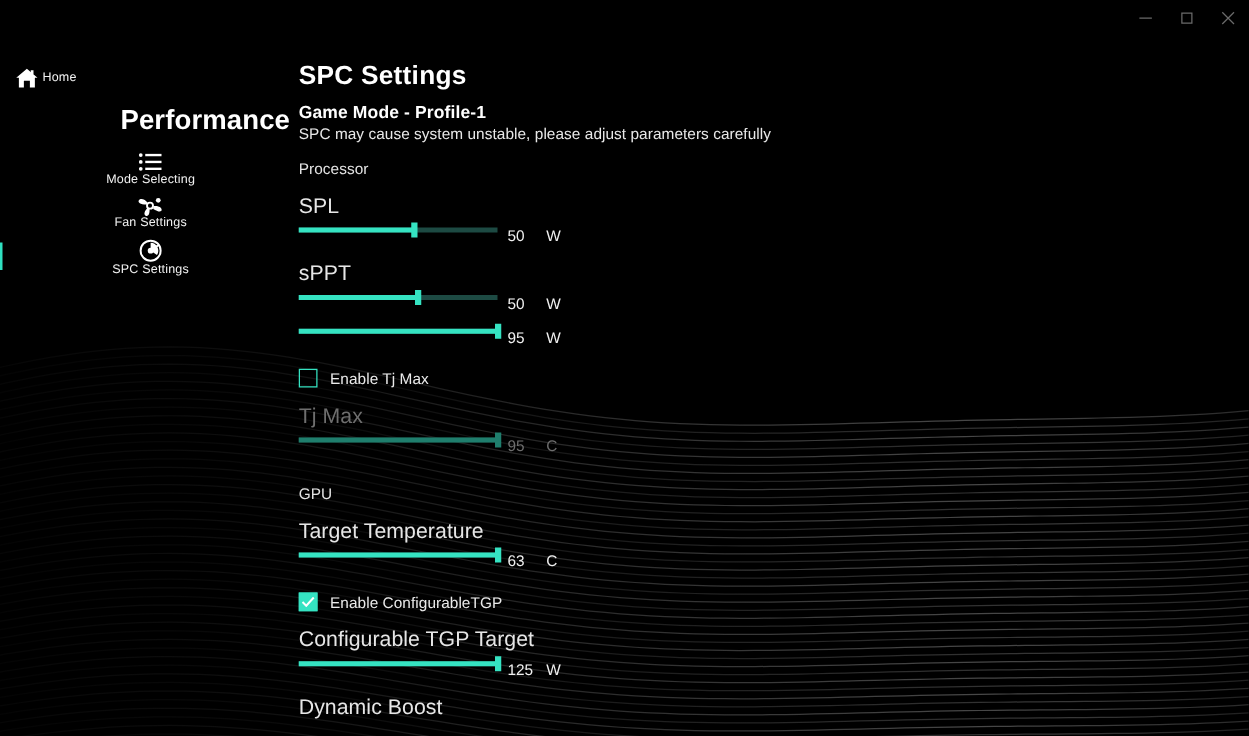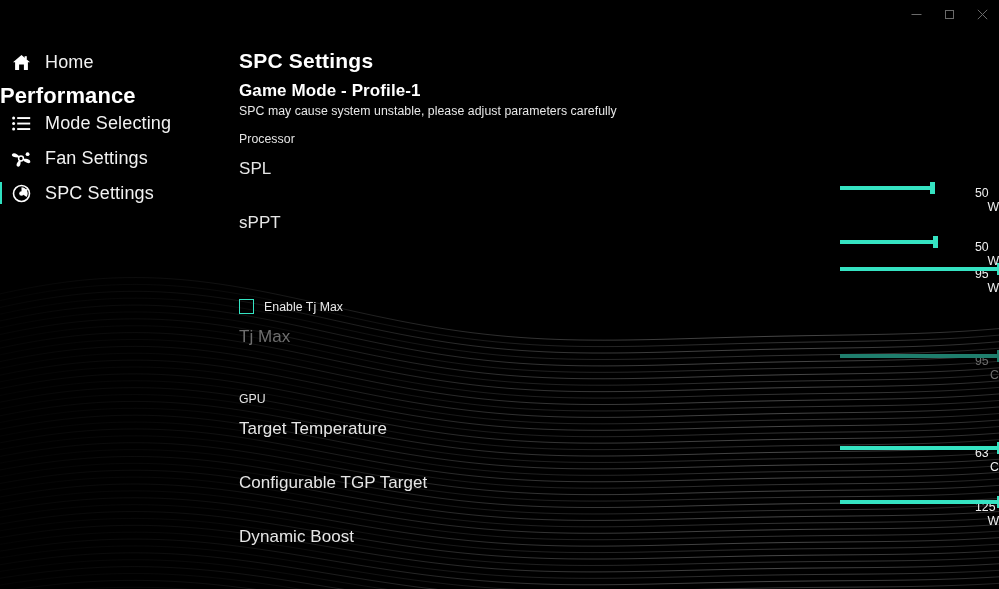--- a/index.html
+++ b/index.html
@@ -36,50 +36,50 @@
   .nav-row{
     position:relative; display:flex; align-items:center; height:28px;
     padding-left:9px; margin-bottom:0;
   }
   .nav-ico{
     width:25px; min-width:25px; height:22px; display:flex; align-items:center; justify-content:center;
     color:#fff;
   }
   .nav-ico svg{ display:block; }
   .nav-label{
-    font-size:18px; color:#f2f2f2; margin-left:11px; letter-spacing:.15px;
+    font-size:10px; color:#f2f2f2; letter-spacing:.15px;
   }
   #nav-home{ margin-bottom:7px; }
   #section-title{
     font-size:22px; font-weight:bold; color:#fff; 
-    letter-spacing:.1px;
-  }
-  .nav-item{ height:28px; margin-bottom:0; }
+    margin-bottom:12px; letter-spacing:.1px;text-align:right;
+  }
+  .nav-item{ height:28px; margin-bottom:0;flex-direction:column; }
   #nav-mode{ margin-bottom:0; }
   .nav-active-bar{
     position:absolute; left:0; top:3px; width:2px; height:22px; background:#2fe0c0;
   }
   .sp1{ height:0px; }
 
   
   #main{
     position:absolute; left:239px; top:48px; width:760px; z-index:4;
   }
   #page-title{ font-size:21px; color:#fff; letter-spacing:.2px; line-height:26px; }
-  #profile-title{ font-size:17px; color:#fff; margin-top:7px; letter-spacing:.1px; }
+  #profile-title{ font-size:14px; color:#fff; margin-top:7px; letter-spacing:.1px; }
   #warning-text{ font-size:12.3px; color:#e8e8e8; margin-top:3px; letter-spacing:.05px; }
 
   .group-header{ font-size:12.3px; color:#e3e3e3; margin-top:14px; letter-spacing:.05px; }
   #grp-gpu{ margin-top:24px; }
 
   .field{ margin-top:13px; }
   .field-label{ font-size:17px; color:#e6e6e6; letter-spacing:.05px; }
   .field-label.dim{ color:#6e6e6e; }
 
-  .slider-row{ display:flex; align-items:flex-end; margin-top:7px; height:14px;flex-direction:column; }
+  .slider-row{ display:flex; align-items:flex-start; margin-top:7px; height:14px; }
   .track{
     position:relative; width:159px; height:4px; background:#1d4a43; border-radius:0;
   }
   .track.dim{ background:#17342f; }
   .fill{
     position:absolute; left:0; top:0; height:4px; background:#35e3c2;
   }
   .fill.dim{ background:#1f7e6d; }
   .thumb{
     position:absolute; top:-4px; width:5px; height:12px; background:#35e3c2;
@@ -321,20 +321,28 @@
       <div class="slider-row">
         <div class="track">
           <div class="fill" style="width: 100%;"></div>
           <div class="thumb" style="left: 100%;"></div>
         </div>
         <span class="val">63</span>
         <span class="unit">C</span>
       </div>
     </div>
 
+    <div class="check-row">
+      <span class="cbox on">
+        <svg width="11" height="9" viewBox="0 0 11 9">
+          <path d="M1 4.6 L4 7.6 L10 1" fill="none" stroke="#ffffff" stroke-width="1.6"></path>
+        </svg>
+      </span>
+      <span class="check-label">Enable ConfigurableTGP</span>
+    </div>
 
     <div class="field">
       <div class="field-label">Configurable TGP Target</div>
       <div class="slider-row">
         <div class="track">
           <div class="fill" style="width: 100%;"></div>
           <div class="thumb" style="left: 100%;"></div>
         </div>
         <span class="val">125</span>
         <span class="unit">W</span>

